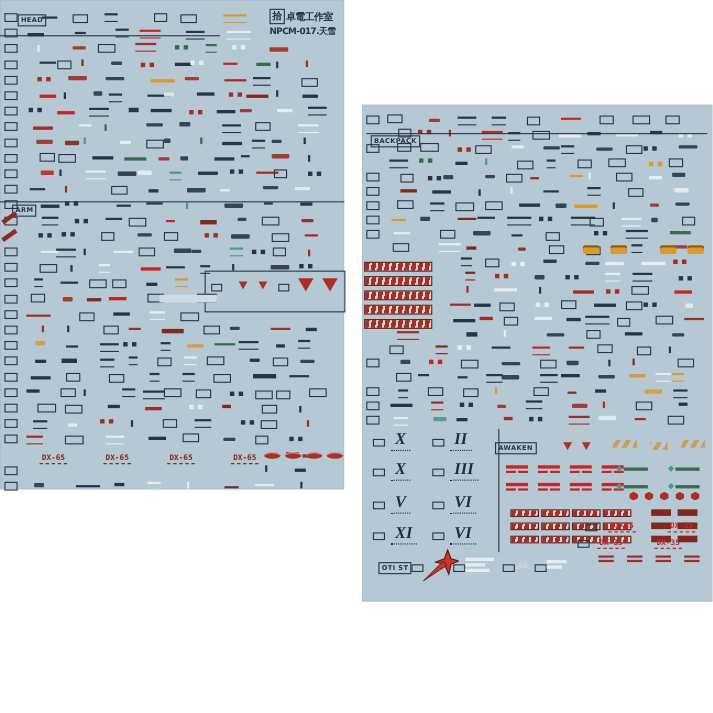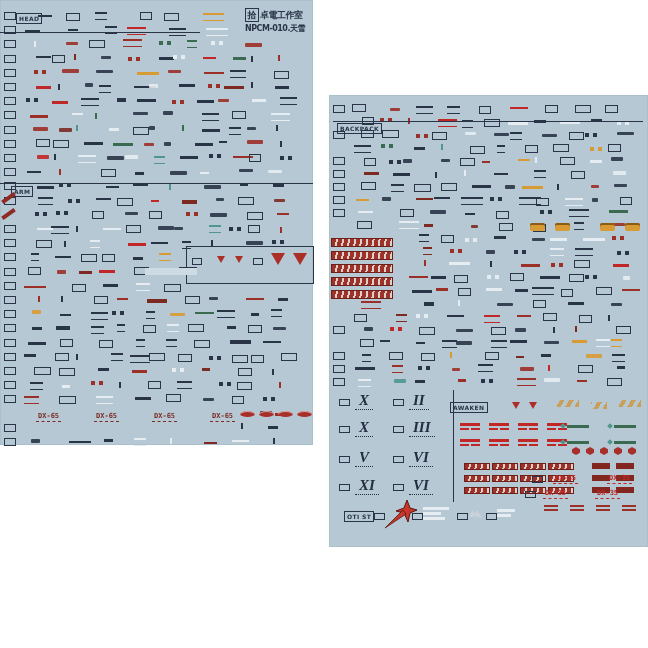--- a/index.html
+++ b/index.html
@@ -343,21 +343,21 @@
     <div class="lbl" style="left:11px;top:186px;">ARM</div>
 
     <div class="hline" style="left:0;top:32px;width:200px;"></div>
     <div class="hline" style="left:0;top:183px;width:313px;"></div>
 
     <div class="logo">
       <div class="logo-row">
         <div class="logo-box">拾</div>
         <div class="logo-studio">卓電工作室</div>
       </div>
-      <div class="logo-code">NPCM-010.天雪</div>
+      <div class="logo-code">NPCM-017.天雪</div>
     </div>
 
     <div class="panel" style="left:186px;top:246px;width:126px;height:36px;">
       <div class="lbl" style="left:5px;top:11px;width:8px;height:5px;padding:0;"></div>
       <div class="tri" style="left:30px;top:9px;"></div>
       <div class="tri" style="left:48px;top:9px;"></div>
       <div class="lbl" style="left:66px;top:11px;width:8px;height:5px;padding:0;"></div>
       <div class="tri big" style="left:84px;top:6px;"></div>
       <div class="tri big" style="left:106px;top:6px;"></div>
     </div>

